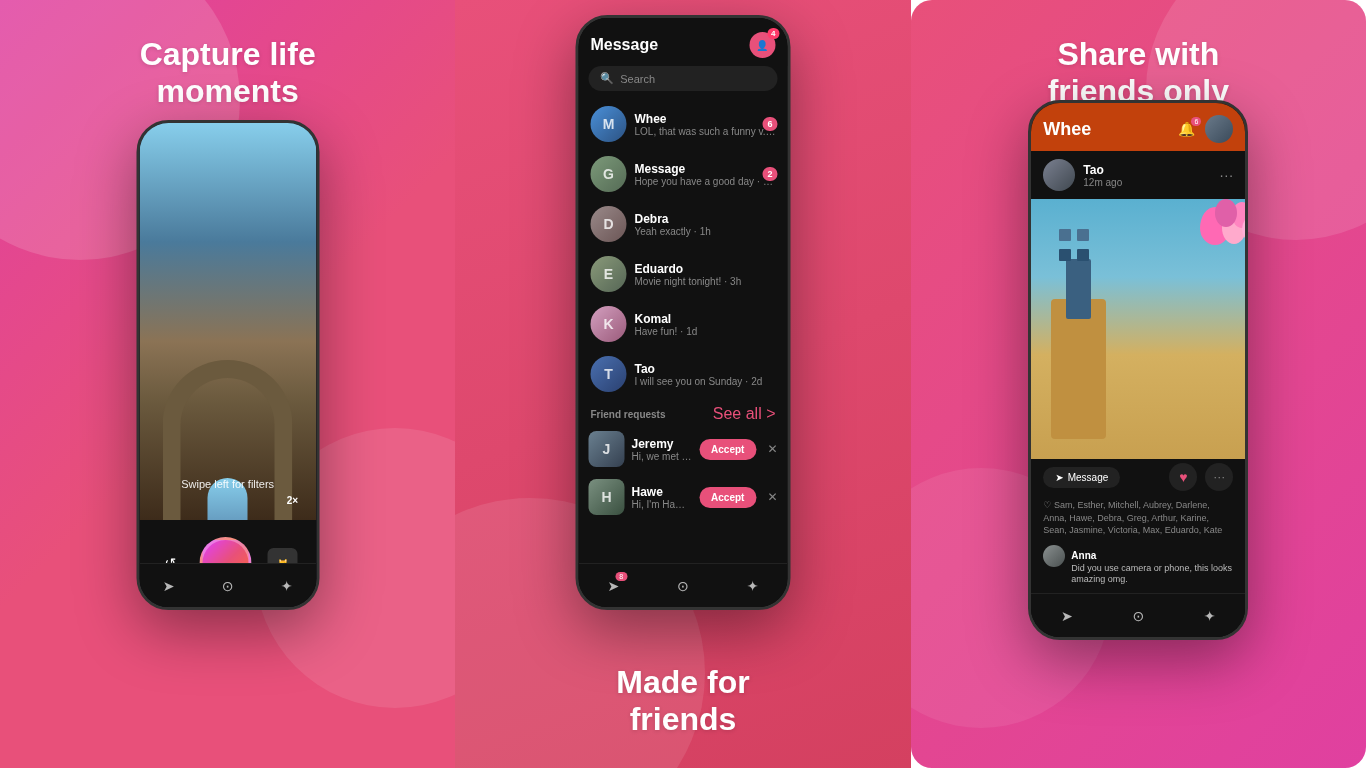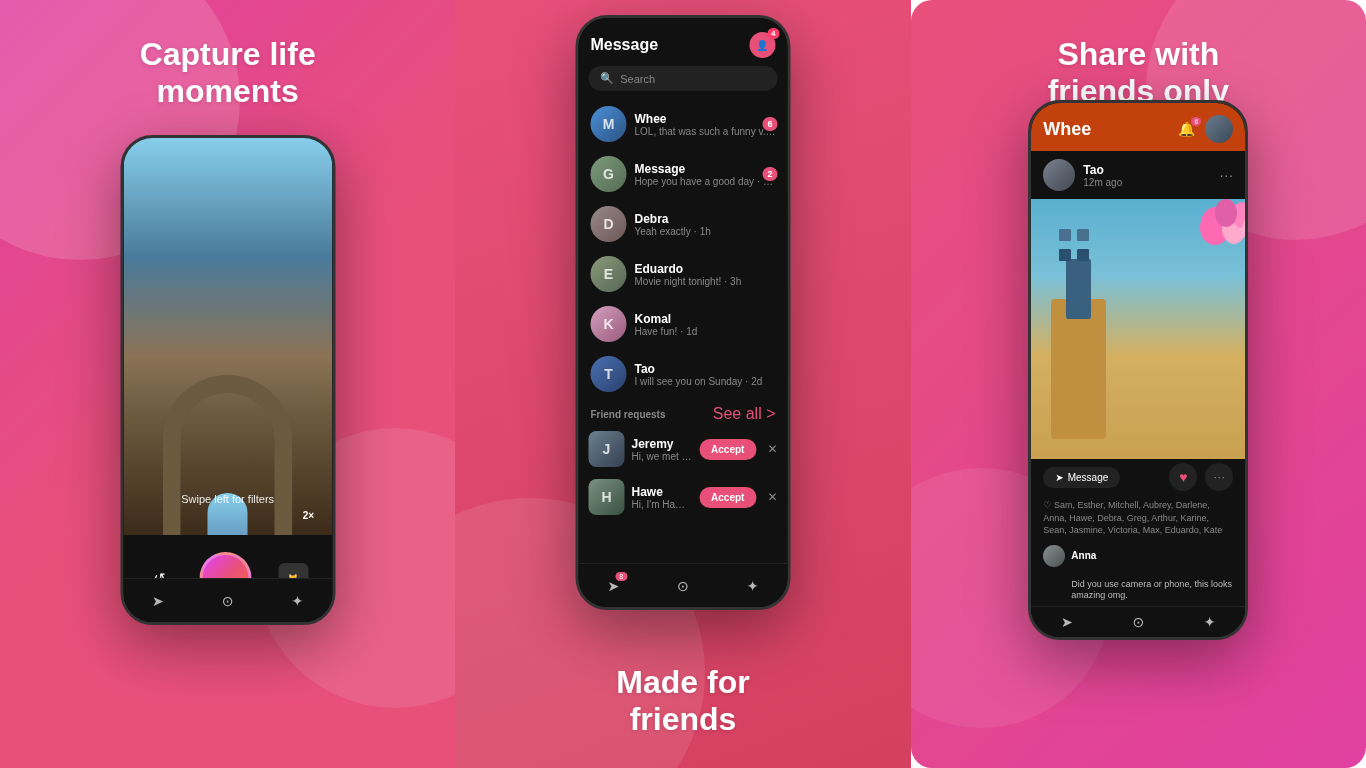--- a/index.html
+++ b/index.html
@@ -119,21 +119,21 @@
       top: 130px;
       width: 220px;
       background: #111;
       border-radius: 32px;
       border: 3px solid #333;
       overflow: hidden;
       z-index: 10;
       box-shadow: 0 20px 60px rgba(0,0,0,0.4);
     }
 
-    .phone-left { left: 50%; transform: translateX(-50%); top: 135px; width: 215px; height: 490px; }
+    .phone-left { left: 50%; transform: translateX(-50%); top: 120px; width: 183px; height: 490px; }
     .phone-center { left: 50%; transform: translateX(-50%); top: 15px; width: 215px; height: 595px; }
     .phone-right { left: 50%; transform: translateX(-50%); top: 100px; width: 220px; height: 540px; }
 
     
     .camera-screen {
       width: 100%;
       height: 100%;
       background: #1a1a2e;
       position: relative;
       overflow: hidden;
@@ -488,21 +488,21 @@
     }
     .comment-av {
       width: 22px;
       height: 22px;
       border-radius: 50%;
       background: linear-gradient(135deg, #8a9090, #4a5050);
       flex-shrink: 0;
     }
     .comment-content { flex: 1; }
     .comment-name { color: #fff; font-size: 10px; font-weight: 600; }
-    .comment-text { color: #bbb; font-size: 9px; line-height: 1.3; margin-top: 16px; }
+    .comment-text { color: #bbb; font-size: 9px; line-height: 1.3; }
     .share-bottom-nav {
       height: 44px;
       background: #111;
       border-top: 1px solid #222;
       display: flex;
       align-items: center;
       justify-content: space-around;
       margin-top: auto;
     }
 

